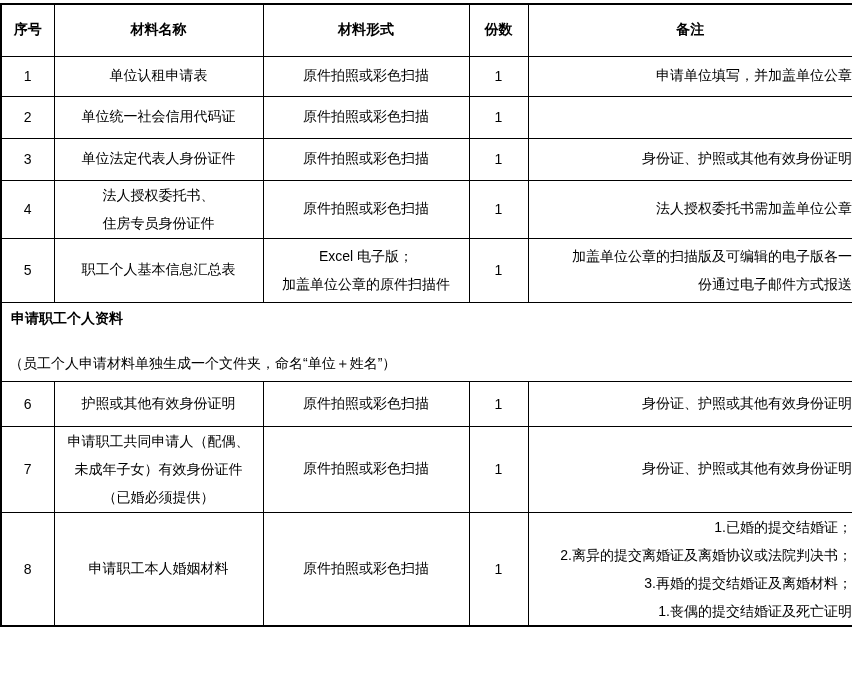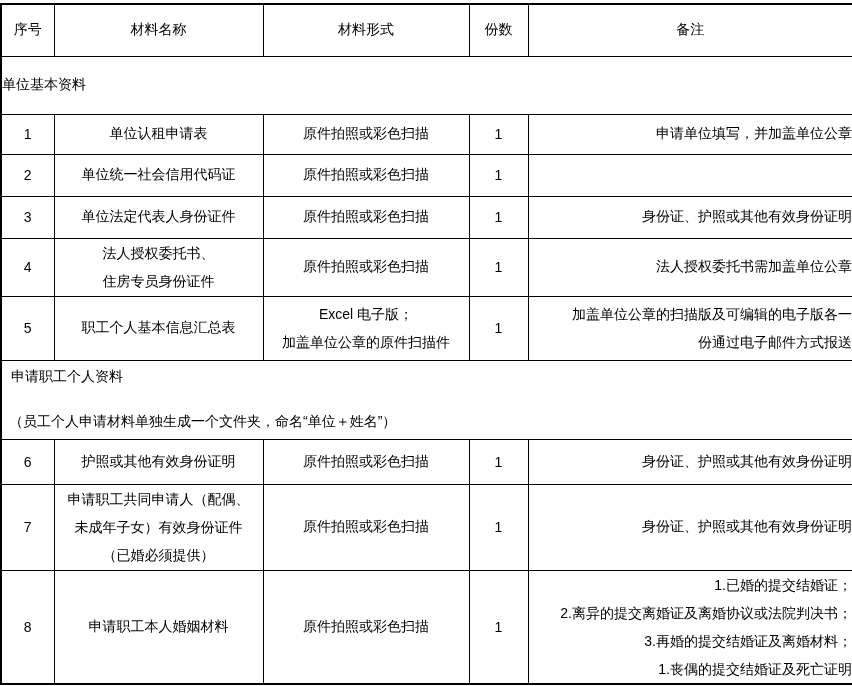--- a/index.html
+++ b/index.html
@@ -20,26 +20,26 @@
     font-size: 14px;
     color: #000;
   }
   .req-table td, .req-table th {
     border: 1px solid #000;
     padding: 0;
     vertical-align: middle;
     overflow: hidden;
     font-weight: normal;
   }
-  .req-table th { font-weight: normal; text-align: center; margin-left: 20px; }
+  .req-table th { font-weight: bold; text-align: center; margin-left: 20px; }
   .cell-center { text-align: center; }
   .cell-left { text-align: right; padding-left: 12px; padding-right: 8px; }
   .section-cell { font-weight: bold; text-align: left; padding-left: 9px; }
   .sec2-cell { vertical-align: middle; padding: 0; }
-  .sec2-title { font-weight: normal; margin: 0 0 0 9px; }
+  .sec2-title { font-weight: bold; margin: 0 0 0 9px; }
   .sec2-note { font-weight: normal; margin: 27px 0 0 7px; }
   .mline div { line-height: 28px; }
   .mline { line-height: 28px; }
 </style>
 </head>
 <body>
 
 <div class="page">
   <table class="req-table">
     <colgroup>
@@ -52,23 +52,20 @@
 
     <tbody>
         <tr style="height:52px">
       <th>序号</th>
       <th>材料名称</th>
       <th>材料形式</th>
       <th>份数</th>
       <th>备注</th>
     </tr>
 
-    <tr style="height:58px">
-      <td class="section-cell" colspan="5">单位基本资料</td>
-    </tr>
 
     <tr style="height:40px">
       <td class="cell-center">1</td>
       <td class="cell-center">单位认租申请表</td>
       <td class="cell-center">原件拍照或彩色扫描</td>
       <td class="cell-center">1</td>
       <td class="cell-left">申请单位填写，并加盖单位公章</td>
     </tr>
 
     <tr style="height:42px">

